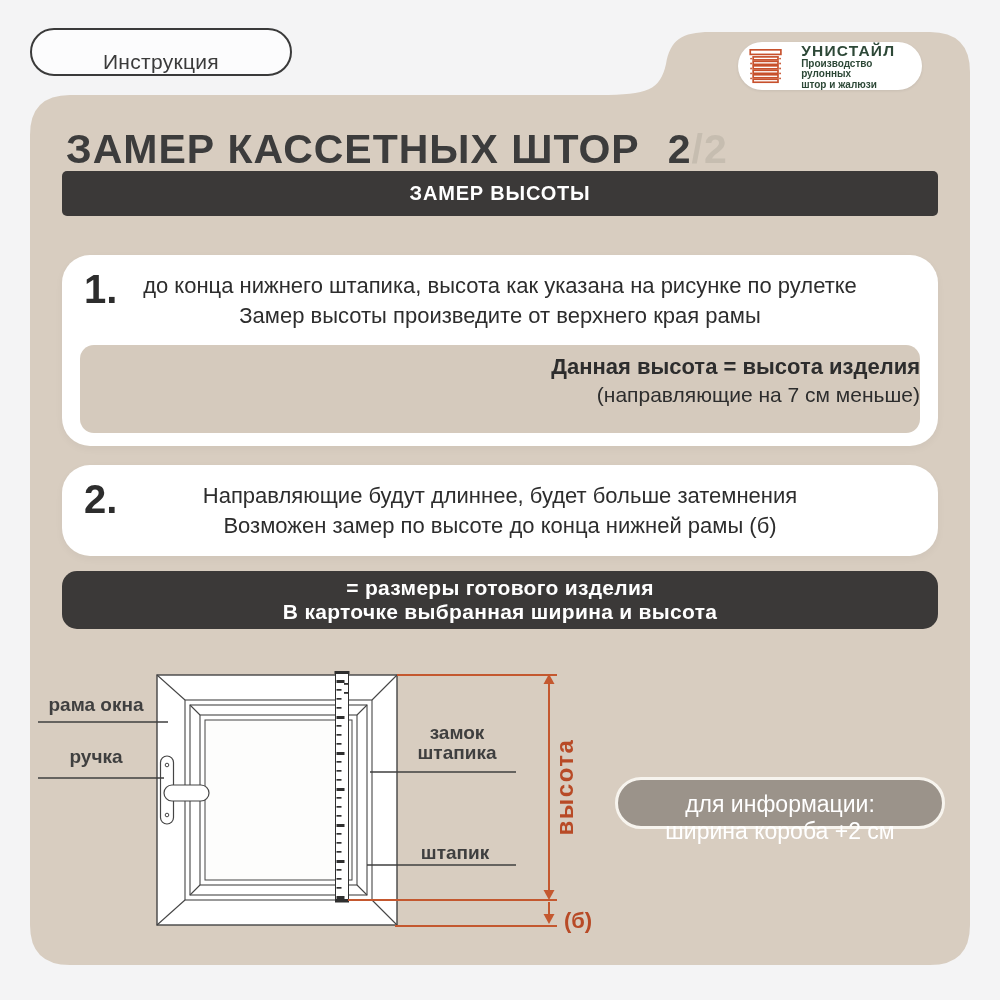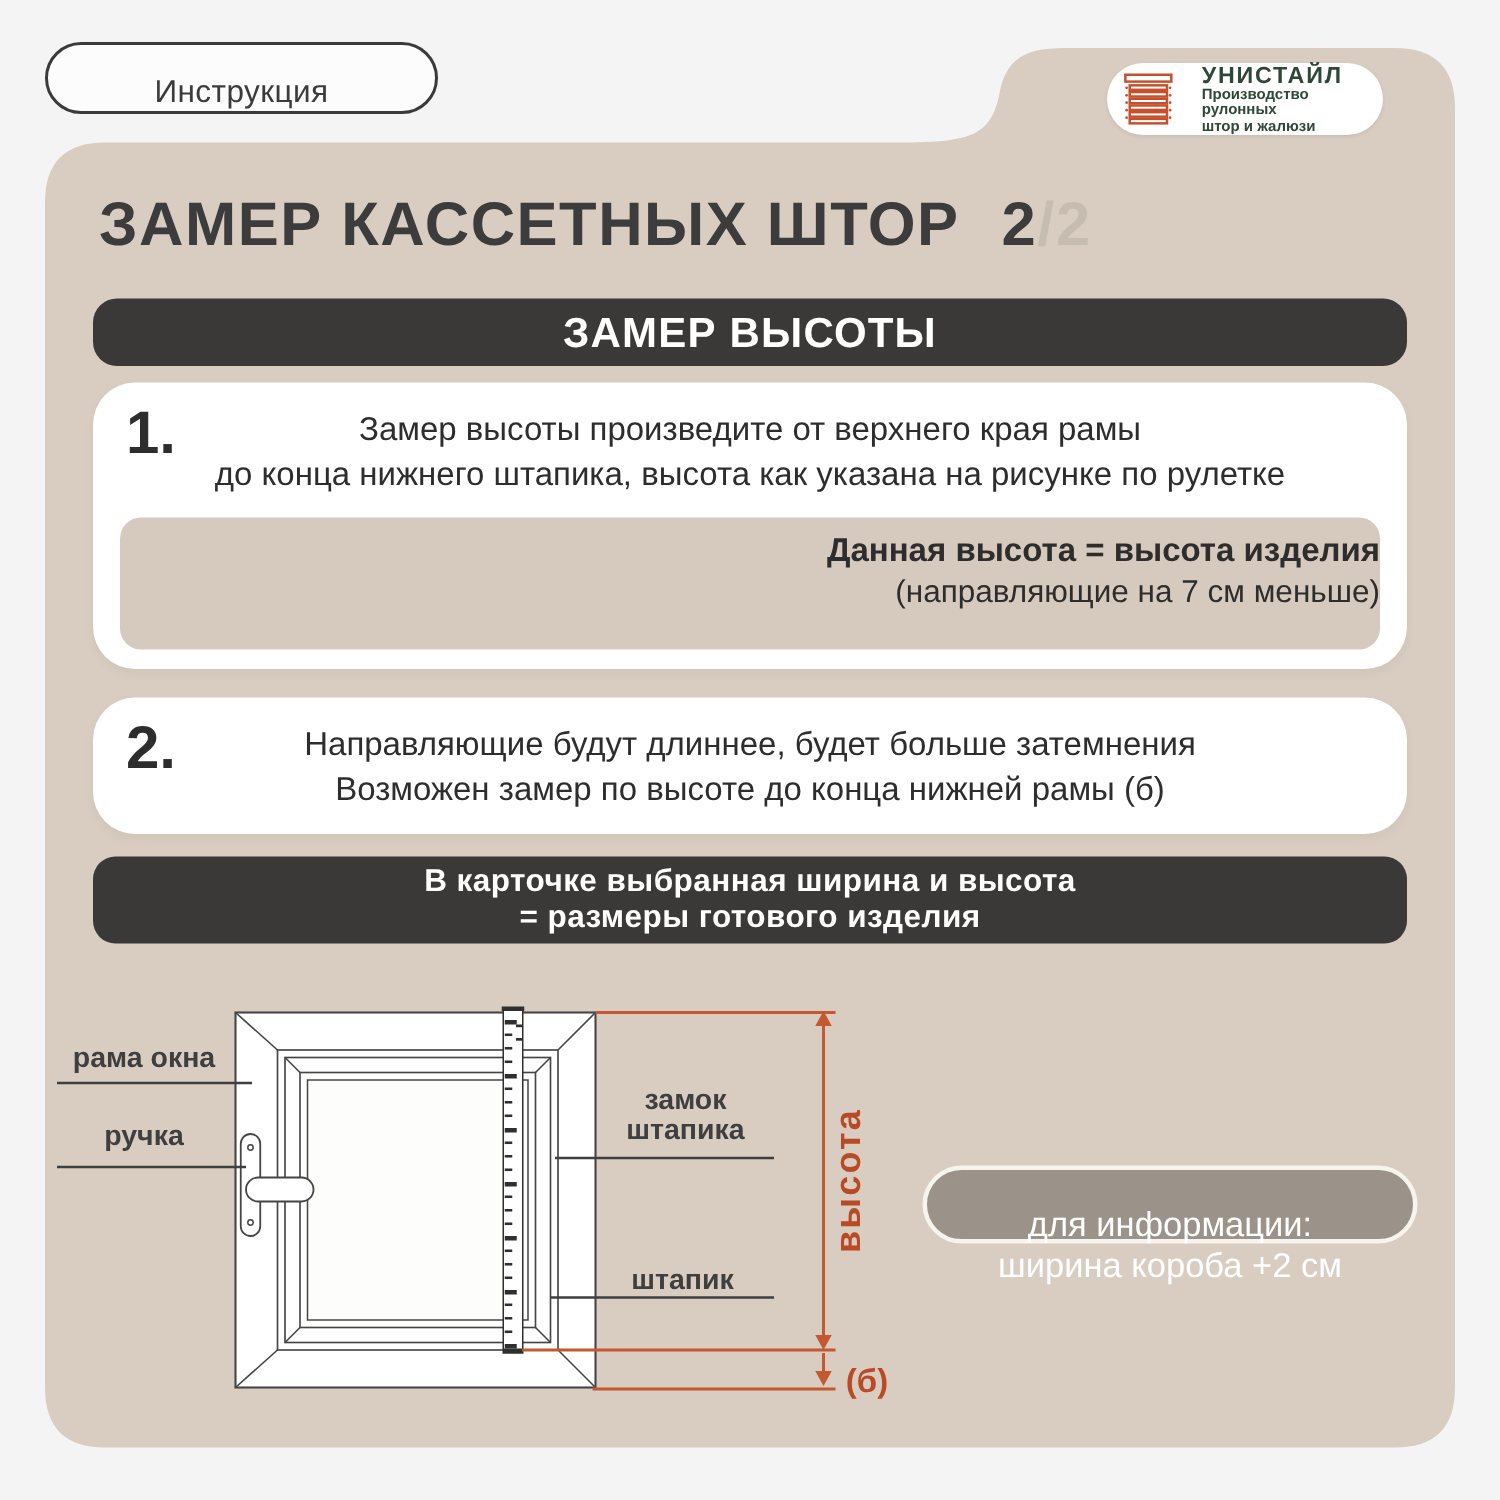--- a/index.html
+++ b/index.html
@@ -30,37 +30,37 @@
 
   
   .title-row{left:66px;top:126px;width:880px;font-size:41px;font-weight:bold;color:#3c3c3c;
     letter-spacing:1px;white-space:nowrap}
   .title-row .muted{color:var(--page-total-muted)}
   .title-row .pages{margin-left:28px}
 
   
   .dark-bar{background:var(--dark-bar);color:#fff;display:flex;flex-direction:column;
     align-items:center;justify-content:center;font-weight:bold}
-  .bar1{left:62px;top:199px;width:876px;height:45px;border-radius:16px;font-size:28px;letter-spacing:.8px}
+  .bar1{left:62px;top:171px;width:876px;height:45px;border-radius:5px;font-size:20px;letter-spacing:.8px}
   .bar2{left:62px;top:571px;width:876px;height:58px;border-radius:15px;font-size:21px;line-height:24px;letter-spacing:.3px}
 
   
   .step-card{background:#fff;border-radius:28px;box-shadow:0 3px 8px rgba(0,0,0,.04)}
   .card1{left:62px;top:255px;width:876px;height:191px}
   .card2{left:62px;top:465px;width:876px;height:91px}
   .step-num{position:absolute;left:22px;top:12px;font-size:40px;font-weight:bold;color:var(--text-dark)}
   .step-text{padding-top:16px;text-align:center;font-size:22px;line-height:30px;color:var(--text-dark)}
   .note-box{position:absolute;left:18px;right:18px;top:90px;height:88px;background:var(--note-beige);
     border-radius:14px;text-align:right;color:var(--text-dark);font-size:21px;line-height:28px;padding-top:8px}
   .note-box .bold{font-size:22px;font-weight:bold}
 
   
   .info-box{left:615px;top:777px;width:330px;height:52px;background:var(--info-gray);
     border:3px solid #f7f4ee;border-radius:30px;color:#fff;text-align:center;
-    font-size:23px;line-height:27px;padding-top:23px}
+    font-size:23px;line-height:27px;padding-top:11px}
 
   
   .diagram{left:0;top:648px}
   .diagram .frame{fill:#fff;stroke:#454545;stroke-width:1.4}
   .diagram .thin{fill:none;stroke:#454545;stroke-width:1.1}
   .diagram .pline{stroke:#3f3f3f;stroke-width:1.6}
   .diagram .dlabel{font-size:19px;font-weight:bold;fill:#3f3f3f}
   .diagram .orange{stroke:var(--accent-orange);stroke-width:2;fill:none}
   .diagram .ohead{fill:var(--accent-orange);stroke:none}
   .diagram .otext{fill:var(--accent-orange-text);font-weight:bold}
@@ -111,40 +111,40 @@
   <span>ЗАМЕР КАССЕТНЫХ ШТОР</span><span class="pages"><span>2</span><span class="muted">/</span><span class="muted">2</span></span>
 </div>
 
 <div class="abs dark-bar bar1">
   <span>ЗАМЕР ВЫСОТЫ</span>
 </div>
 
 <div class="abs step-card card1">
   <div class="step-num">1.</div>
   <div class="step-text">
+    <div>до конца нижнего штапика, высота как указана на рисунке по рулетке</div>
     <div>Замер высоты произведите от верхнего края рамы</div>
-    <div>до конца нижнего штапика, высота как указана на рисунке по рулетке</div>
   </div>
   <div class="note-box">
     <div class="bold">Данная высота = высота изделия</div>
     <div>(направляющие на 7 см меньше)</div>
   </div>
 </div>
 
 <div class="abs step-card card2">
   <div class="step-num">2.</div>
   <div class="step-text">
     <div>Направляющие будут длиннее, будет больше затемнения</div>
     <div>Возможен замер по высоте до конца нижней рамы (б)</div>
   </div>
 </div>
 
 <div class="abs dark-bar bar2">
+  <div>= размеры готового изделия</div>
   <div>В карточке выбранная ширина и высота</div>
-  <div>= размеры готового изделия</div>
 </div>
 
 <svg class="abs diagram" width="660" height="322" viewBox="0 648 660 322">
 
   <g>
     <rect class="frame" x="157" y="675" width="240" height="250"></rect>
     <rect class="thin" x="185" y="700" width="187" height="200" fill="#fff"></rect>
     <line class="thin" x1="157" y1="675" x2="185" y2="700"></line>
     <line class="thin" x1="397" y1="675" x2="372" y2="700"></line>
     <line class="thin" x1="157" y1="925" x2="185" y2="900"></line>

